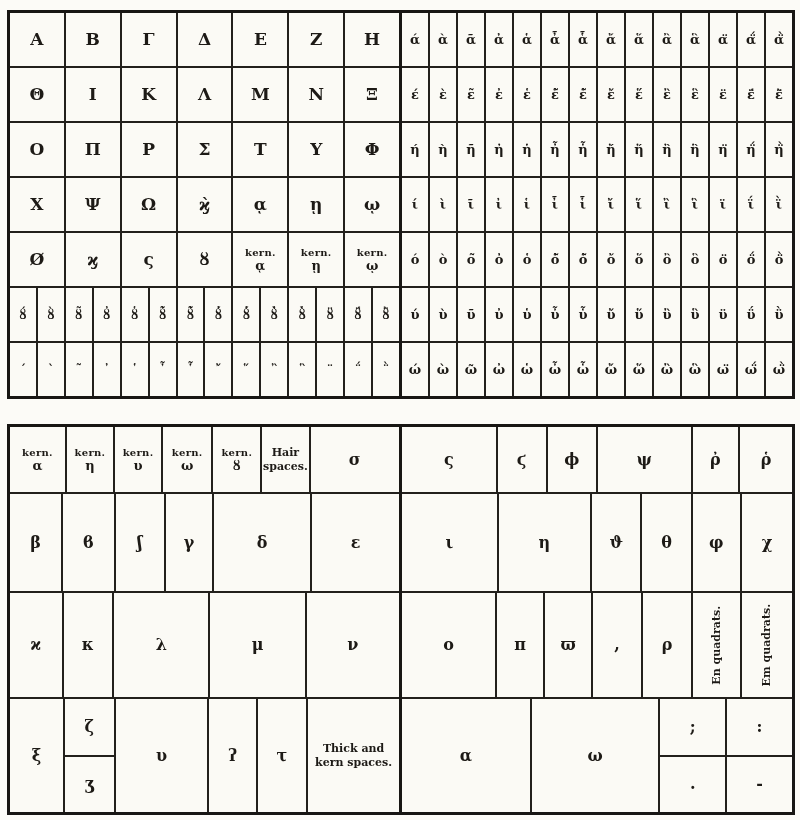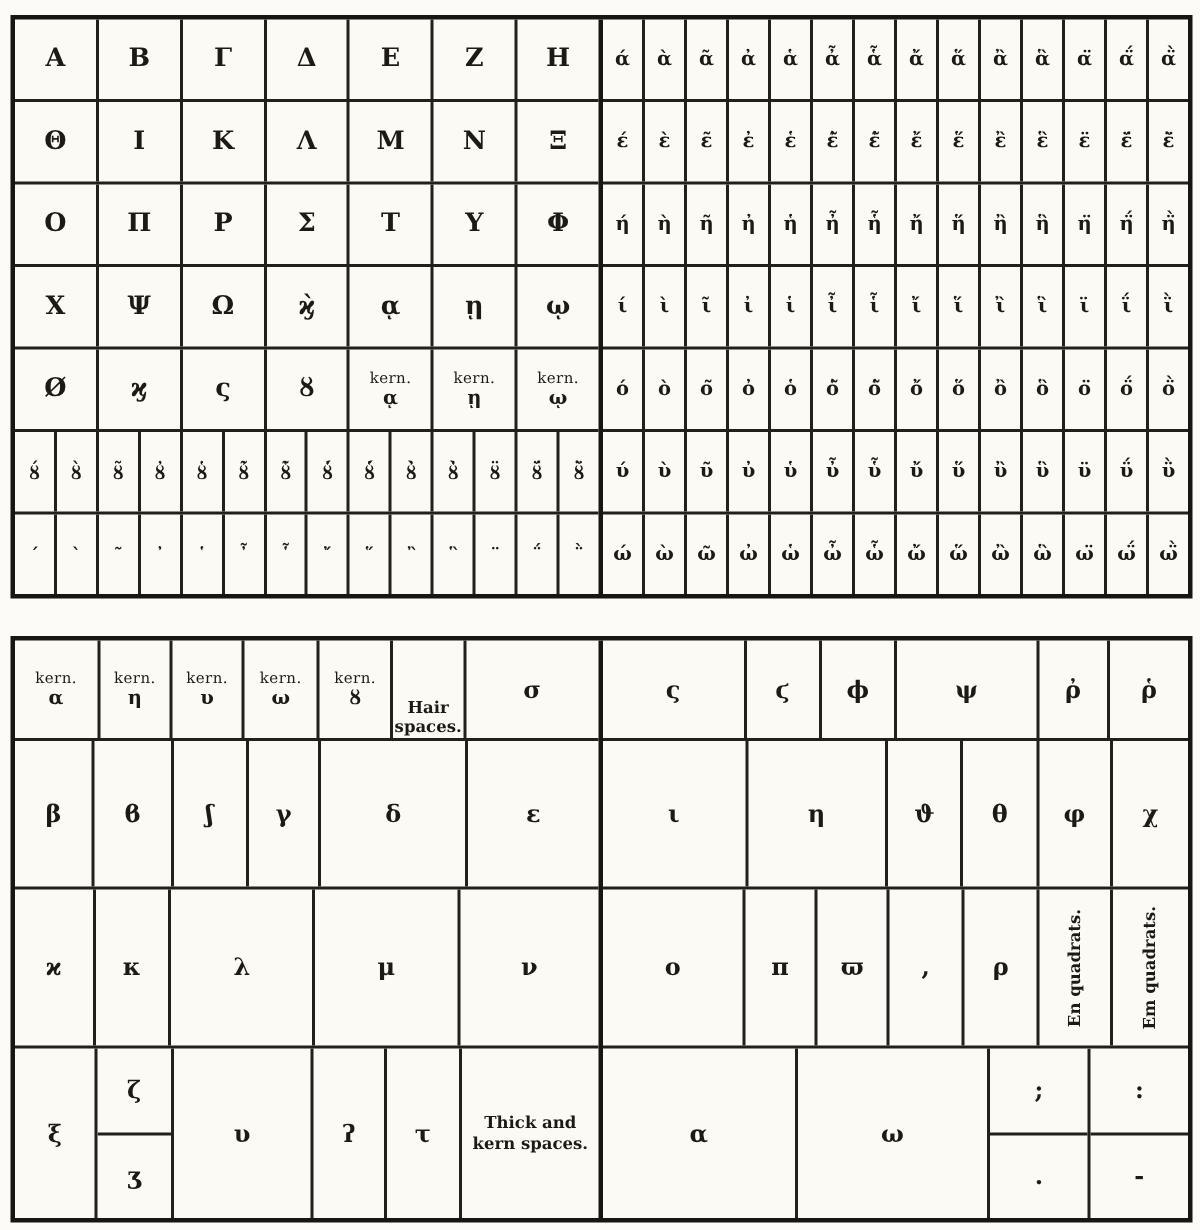--- a/index.html
+++ b/index.html
@@ -17,21 +17,21 @@
        border-left:2px solid #23201c;box-sizing:border-box;overflow:hidden;}
   .box:first-child{border-left:none;}
   .g{font-family:"DejaVu Serif","DejaVu Sans",serif;font-weight:700;color:#1d1a16;line-height:1;}
   
   #top-left .g{font-size:17px;}
   #top-left .row.small .g{font-size:12px;}
   #top-left .kg{font-size:13px;}
   #top-right .g{font-size:13px;}
   #bot-left .g,#bot-right .g{font-size:16px;}
   #bot-left .kg{font-size:13px;}
-  .kern{font-family:"DejaVu Serif",serif;font-weight:400;font-size:10px;color:#1d1a16;line-height:1.25;letter-spacing:.3px;}
+  .kern{font-family:"DejaVu Serif",serif;font-weight:700;font-size:10px;color:#1d1a16;line-height:1.25;letter-spacing:.3px;}
   .lbl{font-family:"DejaVu Serif",serif;font-weight:700;font-size:11px;line-height:1.25;color:#1d1a16;text-align:center;padding:0 3px;}
   .lbl.rot{writing-mode:vertical-rl;transform:rotate(180deg);padding:3px 0;}
   .fill{padding:0;}
   .split{display:flex;flex-direction:column;width:100%;height:100%;}
   .split>div{flex:1 1 0;display:flex;align-items:center;justify-content:center;}
   .split>div+div{border-top:2px solid #23201c;}
   .pgrid{display:flex;width:100%;height:100%;}
   .pgrid .col{flex:1 1 0;display:flex;flex-direction:column;}
   .pgrid .col+.col{border-left:2px solid #23201c;}
   .pgrid .cellq{flex:1 1 0;display:flex;align-items:center;justify-content:center;}
@@ -577,21 +577,21 @@
             <span class="g kg">υ</span>
           </div>
           <div class="box" style="flex-grow: 50;">
             <span class="kern">kern.</span>
             <span class="g kg">ω</span>
           </div>
           <div class="box" style="flex-grow: 49;">
             <span class="kern">kern.</span>
             <span class="g kg">ȣ</span>
           </div>
-          <div class="box" style="flex-grow: 48; justify-content: flex-end;">
+          <div class="box" style="flex-grow: 48;">
             <span class="lbl">Hair spaces.</span>
           </div>
           <div class="box" style="flex-grow: 92;">
             <span class="g">σ</span>
           </div>
         </div>
         <div class="row" style="flex-grow: 98;">
           <div class="box" style="flex-grow: 53;">
             <span class="g">β</span>
           </div>

